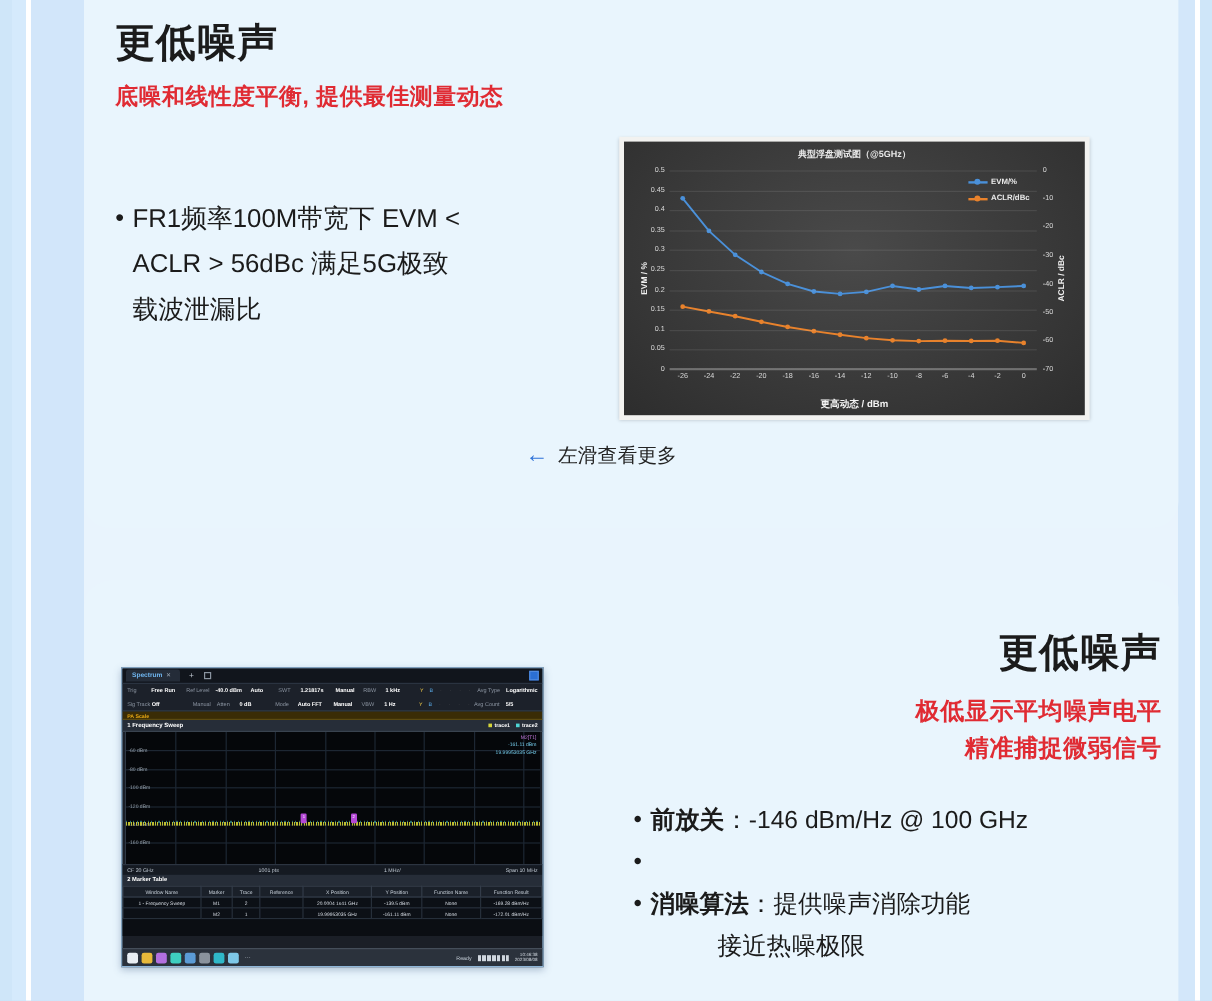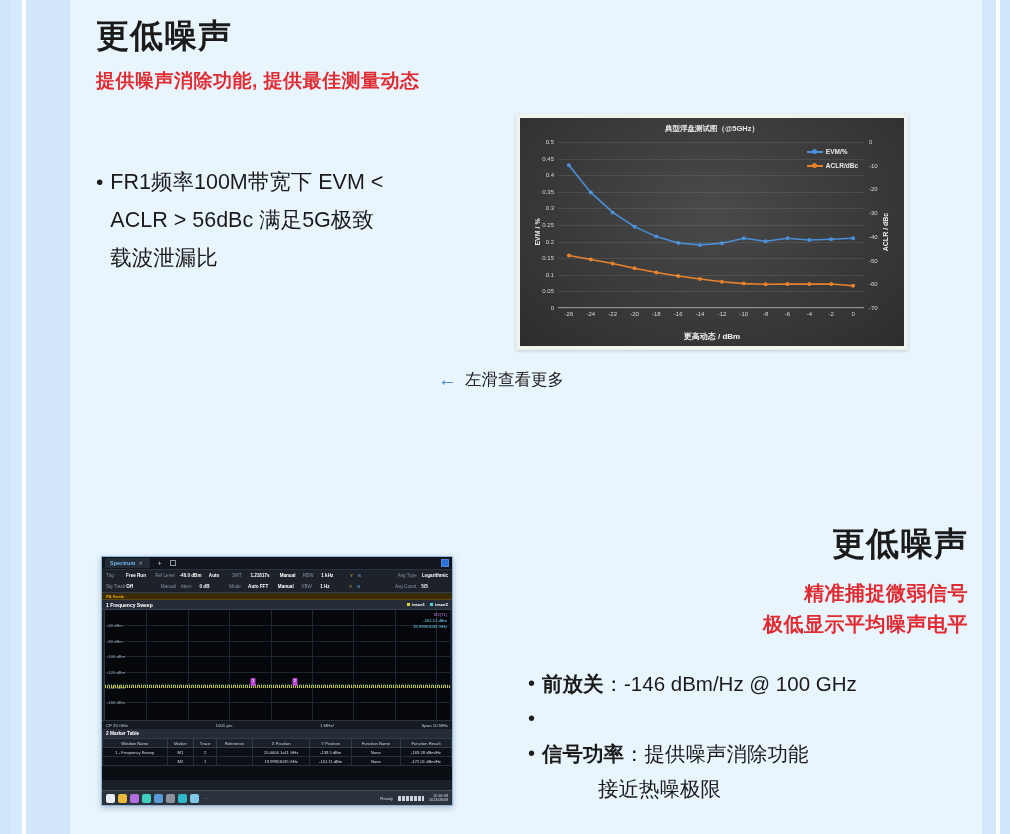--- a/index.html
+++ b/index.html
@@ -260,21 +260,21 @@
   .tb-clock { font-size: 3.8px; line-height: 4.5px; text-align: right; color:#cfd6de;}
 </style>
 </head>
 <body>
 
 <div class="page">
 
   <div class="card card-1"></div>
 
   <div class="h1">更低噪声</div>
-  <div class="h2-red">提供噪声消除功能, 提供最佳测量动态</div>
+  <div class="h2-red">底噪和线性度平衡, 提供最佳测量动态</div>
 
   <div class="bullet-block">
     <div class="bullet-row">
       <span class="bullet-dot">•</span>
       <span>
         <div class="bullet-text">FR1频率100M带宽下 EVM &lt;</div>
         <div class="bullet-text">ACLR &gt; 56dBc 满足5G极致</div>
         <div class="bullet-text">载波泄漏比</div>
       </span>
     </div>
@@ -386,35 +386,35 @@
 
   <div class="swipe-hint">
     <span class="swipe-arrow">←</span>
     <span>左滑查看更多</span>
   </div>
 
   <div class="card card-2"></div>
 
   <div class="h1-right">更低噪声</div>
   <div class="h2-right">
+    <div>极低显示平均噪声电平</div>
     <div>精准捕捉微弱信号</div>
-    <div>极低显示平均噪声电平</div>
   </div>
 
   <div class="bullet-block-2">
     <div class="bullet-row-2">
       <span class="b2-dot">•</span>
       <span class="b2-text"><b>前放关</b><span>：</span><span>-146 dBm/Hz @ 100 GHz</span></span>
     </div>
     <div class="bullet-row-2">
       <span class="b2-dot">•</span>
     </div>
     <div class="bullet-row-2">
       <span class="b2-dot">•</span>
-      <span class="b2-text"><b>信号功率</b><span>：</span><span>提供噪声消除功能</span></span>
+      <span class="b2-text"><b>消噪算法</b><span>：</span><span>提供噪声消除功能</span></span>
     </div>
     <div class="b2-cont">接近热噪极限</div>
   </div>
 
   <div class="sa">
 
     <div class="sa-tabbar">
       <div class="sa-tab">
         <span>Spectrum</span>
         <span class="x">✕</span>

